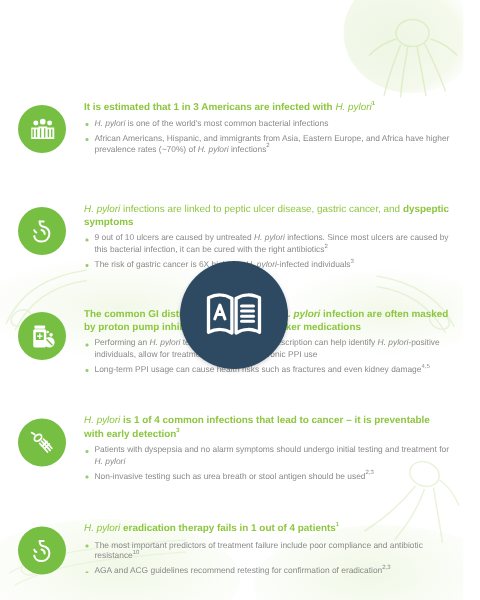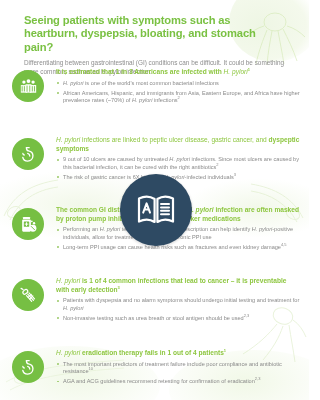--- a/index.html
+++ b/index.html
@@ -129,24 +129,20 @@
   </svg>
 
   <svg class="deco-svg" style="top:338px;left:6px;width:120px;height:60px" viewBox="0 0 120 60">
     <g fill="none" stroke="#e2efd1" stroke-width="1">
       <path d="M0 44 C24 30 60 26 118 22"></path>
       <path d="M4 52 C30 38 66 34 118 30"></path>
       <ellipse cx="16" cy="40" rx="8" ry="5" transform="rotate(-16 16 40)"></ellipse>
     </g>
   </svg>
 
-  <div class="header">
-    <p class="h1">Seeing patients with symptoms such as heartburn, dyspepsia, bloating, and stomach pain?</p>
-    <p class="sub">Differentiating between gastrointestinal (GI) conditions can be difficult. It could be something more common, such as an H. pylori infection.</p>
-  </div>
 
   <div class="section" style="top:68px;">
     <div class="icon-col">
       <div class="circle">
         <svg width="19" height="19" viewBox="0 0 24 24" fill="#ffffff">
           <circle cx="6.2" cy="6.4" r="2.1"></circle>
             <circle cx="12" cy="5.2" r="2.4"></circle>
             <circle cx="17.8" cy="6.4" r="2.1"></circle>
           <path d="M2.3 10.2h7.8v9.6H2.3z" opacity=".95"></path>
           <path d="M8.3 9.2h7.4v10.6H8.3z"></path>

